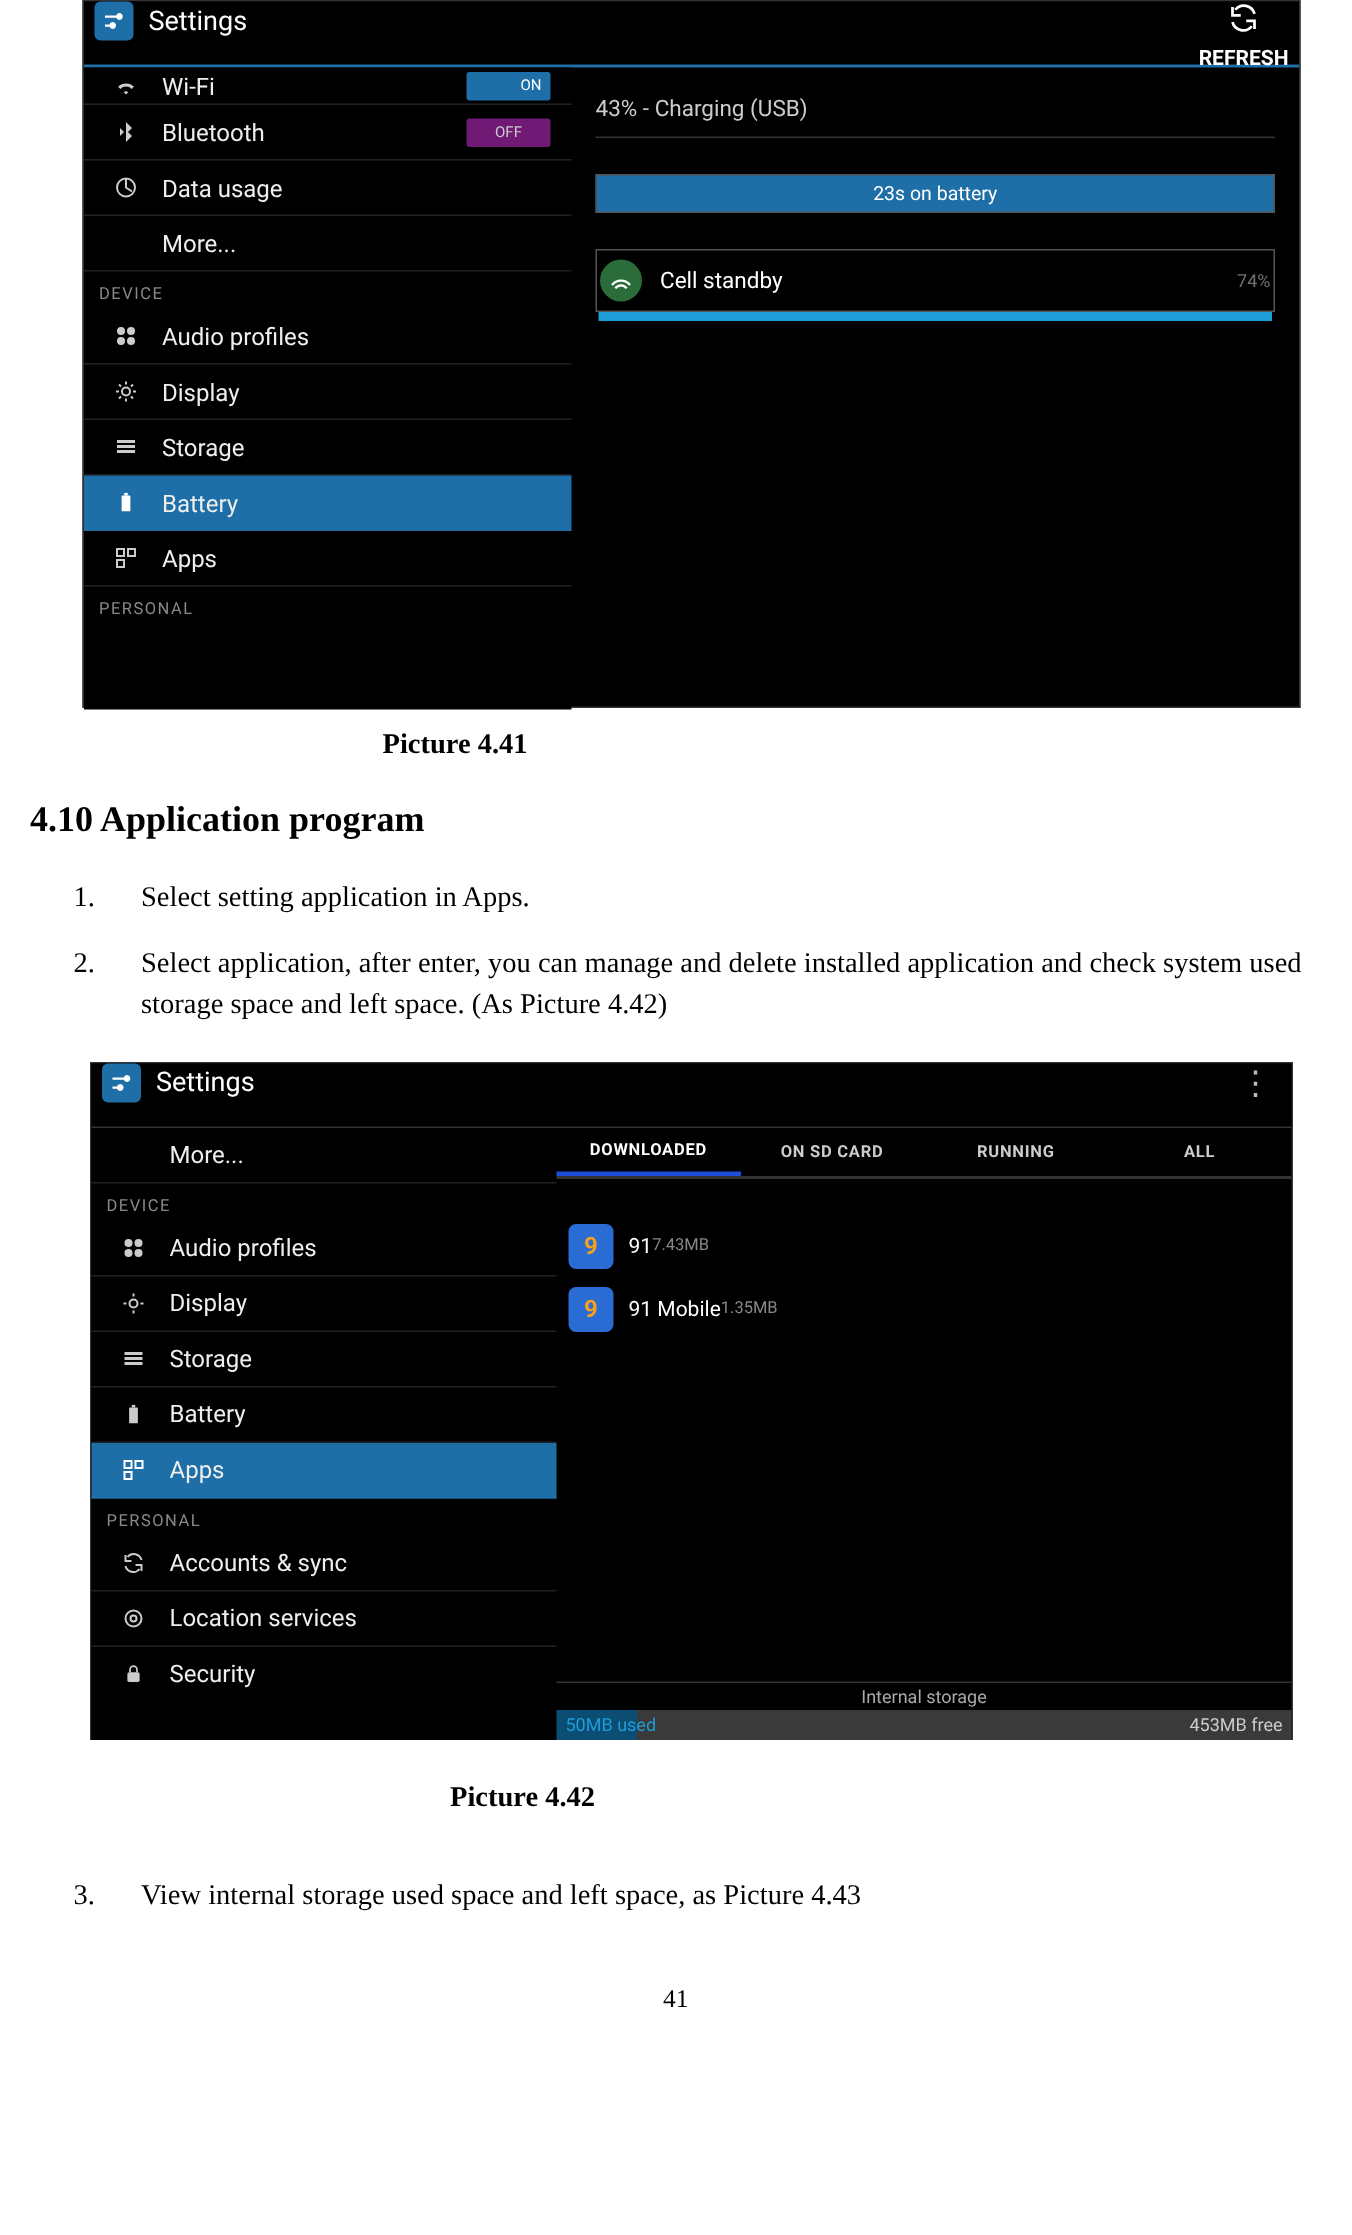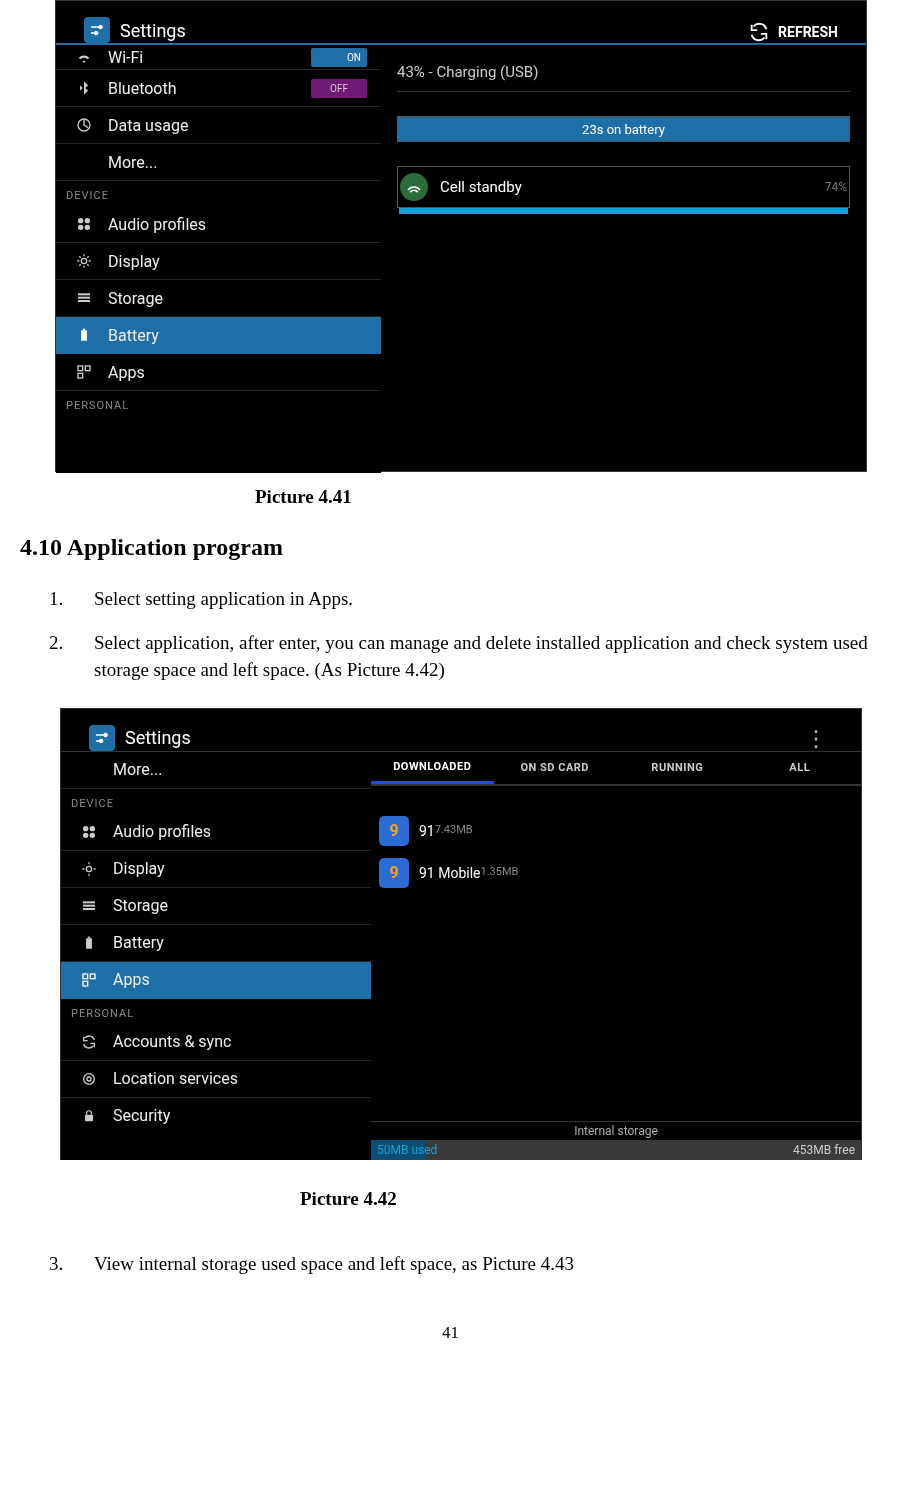--- a/index.html
+++ b/index.html
@@ -15,30 +15,30 @@
   .screenshot {
     background: #000;
     border: 1px solid #333;
     margin: 0 auto;
     color: #fff;
     font-family: Roboto, sans-serif;
   }
   
   .shot1 { width: 810px; height: 470px; position: relative; margin: 0 0 10px 35px; }
   .topbar {
-    display: flex; align-items: flex-end; justify-content: space-between;
-    height: 42px; padding: 0 28px; background: #000; border-bottom: 2px solid #1e6ea7;
+    display: flex; align-items: flex-start; justify-content: space-between;
+    height: 42px; padding: 0 7px; background: #000; border-bottom: 2px solid #1e6ea7;
   }
   .topbar-left { display: flex; align-items: center; gap: 10px; font-size: 18px; }
   .settings-icon {
     width: 26px; height: 26px; background: #1e6ea7; border-radius: 4px;
     display: flex; align-items: center; justify-content: center;
   }
   .settings-icon svg { width: 18px; height: 18px; }
-  .refresh { display: flex; align-items: center; gap: 8px; font-size: 14px; font-weight: 700; }
+  .refresh { display: flex; align-items: center; gap: 8px; font-size: 14px; font-weight: 700; flex-direction: column; }
   .refresh svg { width: 22px; height: 22px; }
   .shot-body { display: flex; height: calc(100% - 42px); }
   .sidebar { width: 325px; background: #000; display: flex; flex-direction: column; font-size: 16px; }
   .sb-item {
     display: flex; align-items: center; gap: 14px;
     padding: 8px 14px 8px 18px; border-bottom: 1px solid #222;
     color: #eee; position: relative; min-height: 20px;
   }
   .sb-item .ic { width: 20px; display: flex; justify-content: center; }
   .sb-item.sel { background: #1e6ea7; border-bottom-color: #1e6ea7; }

